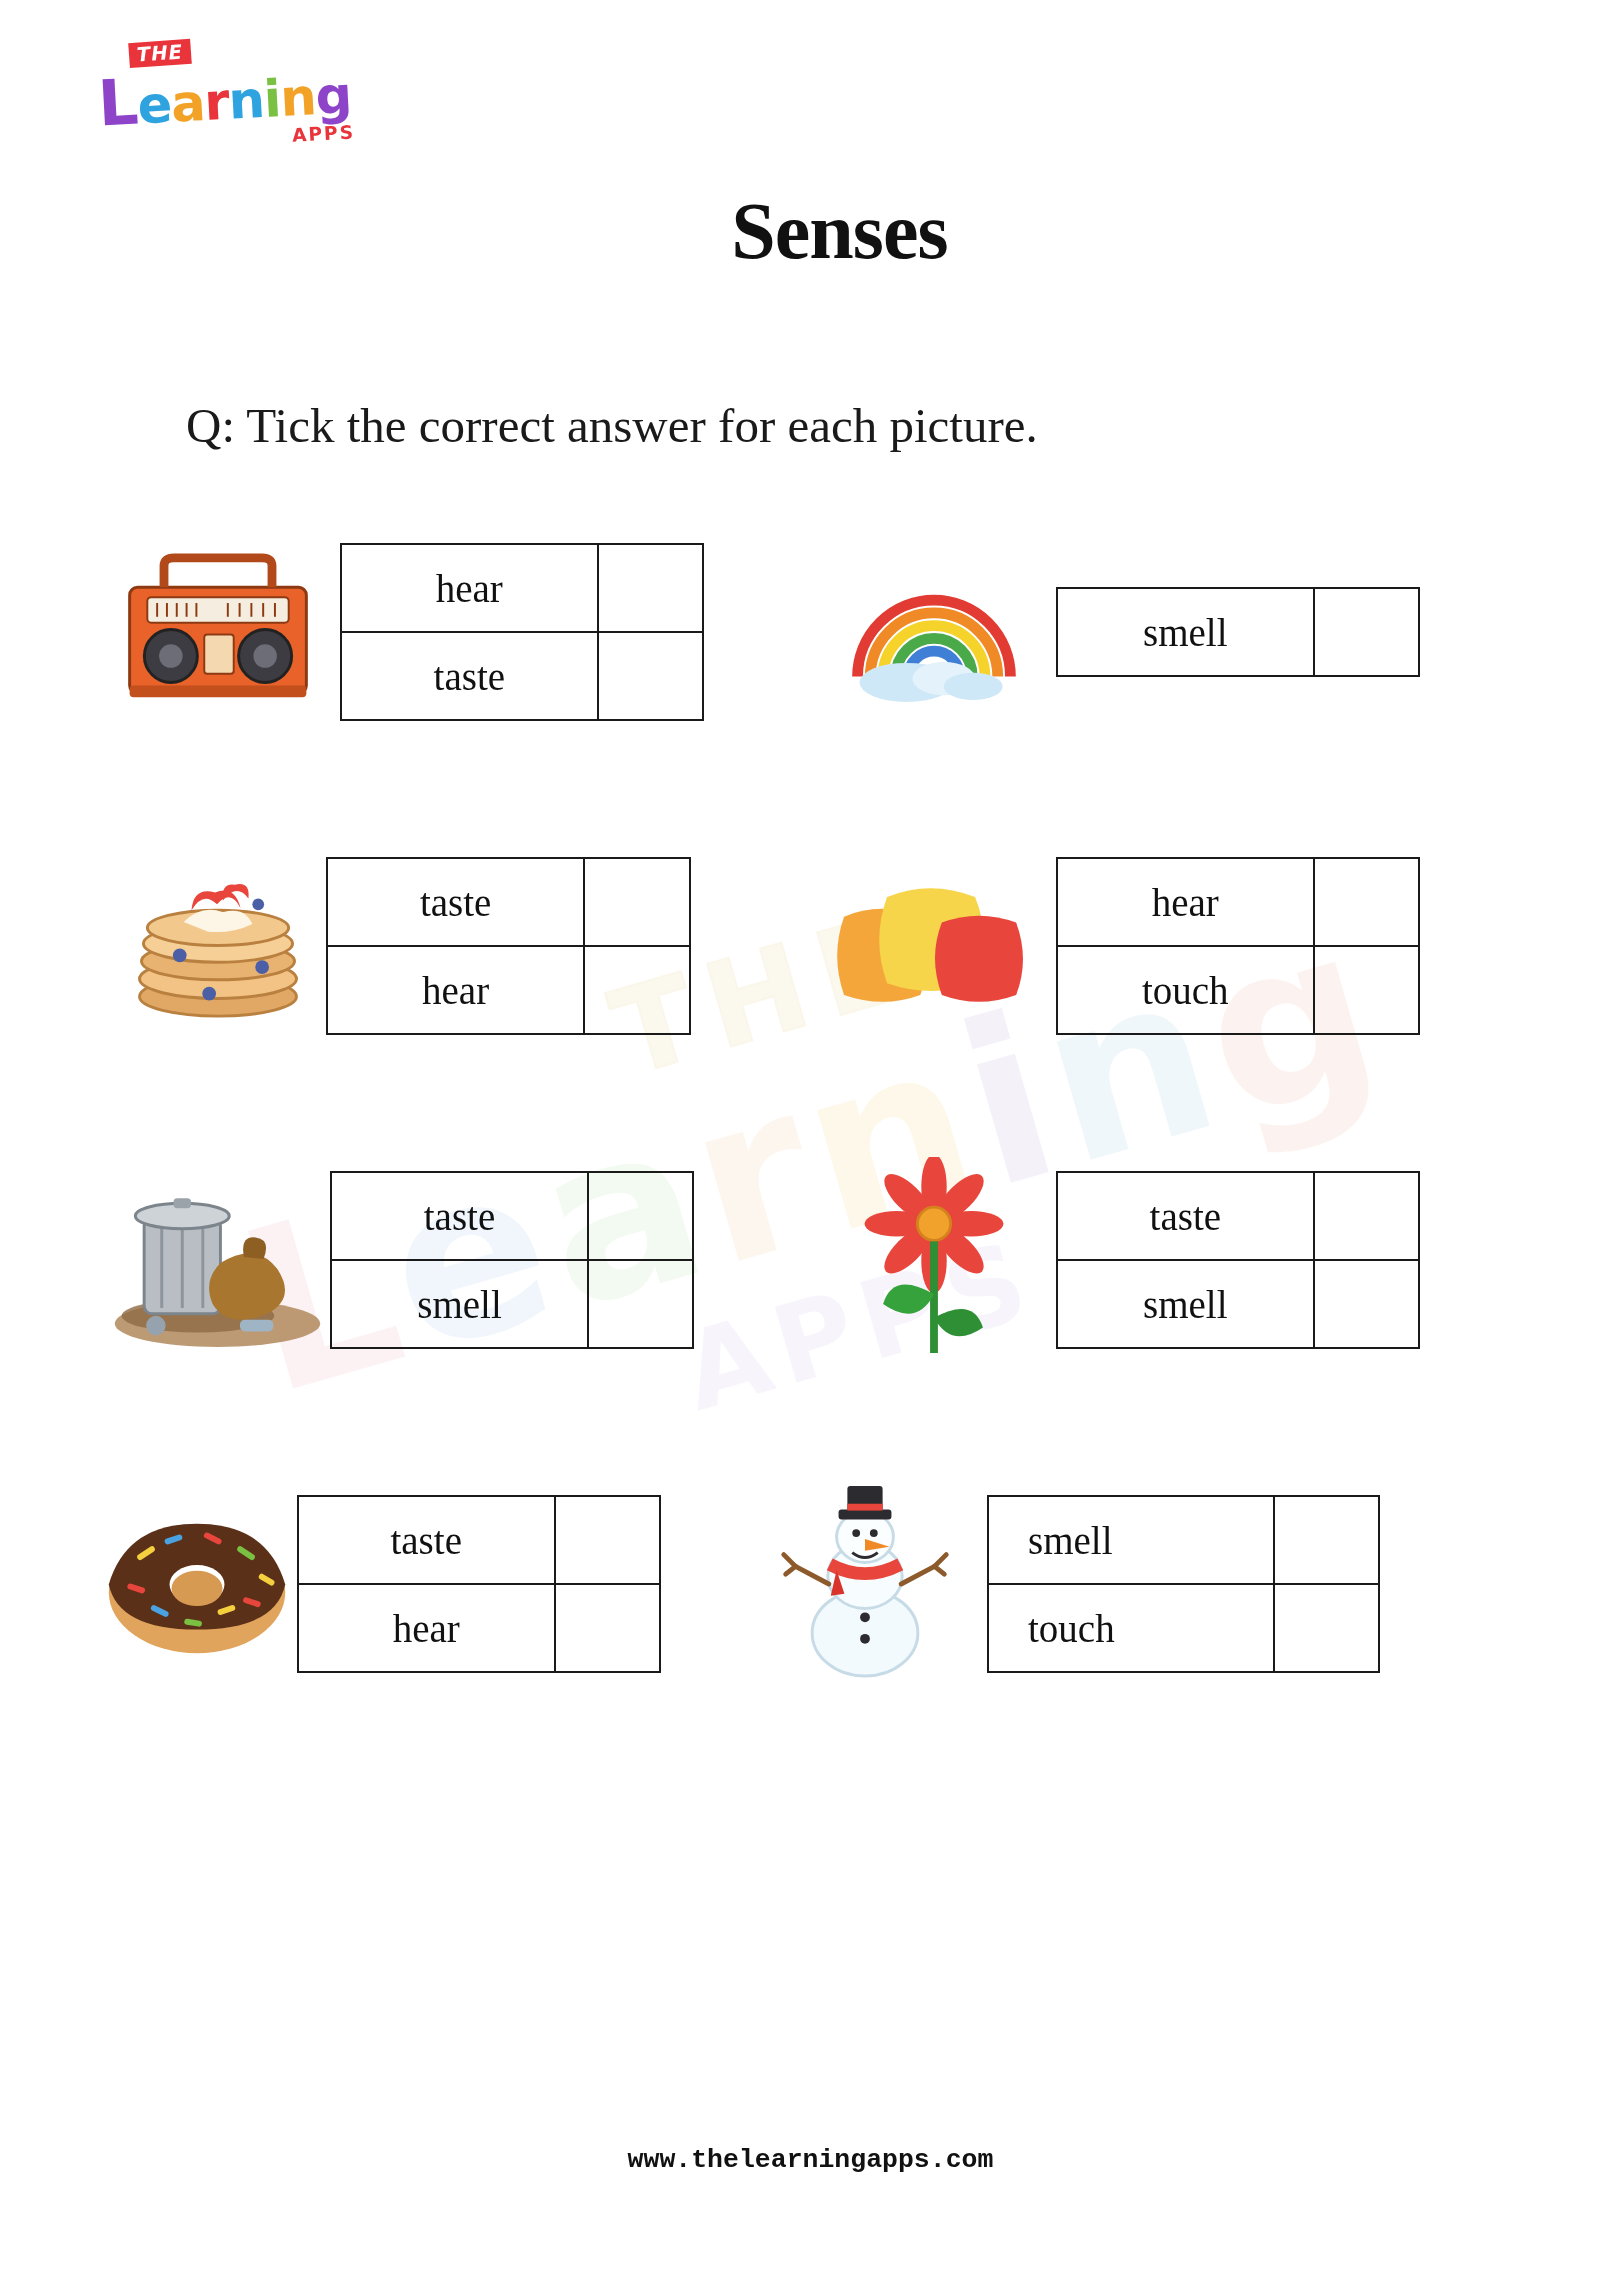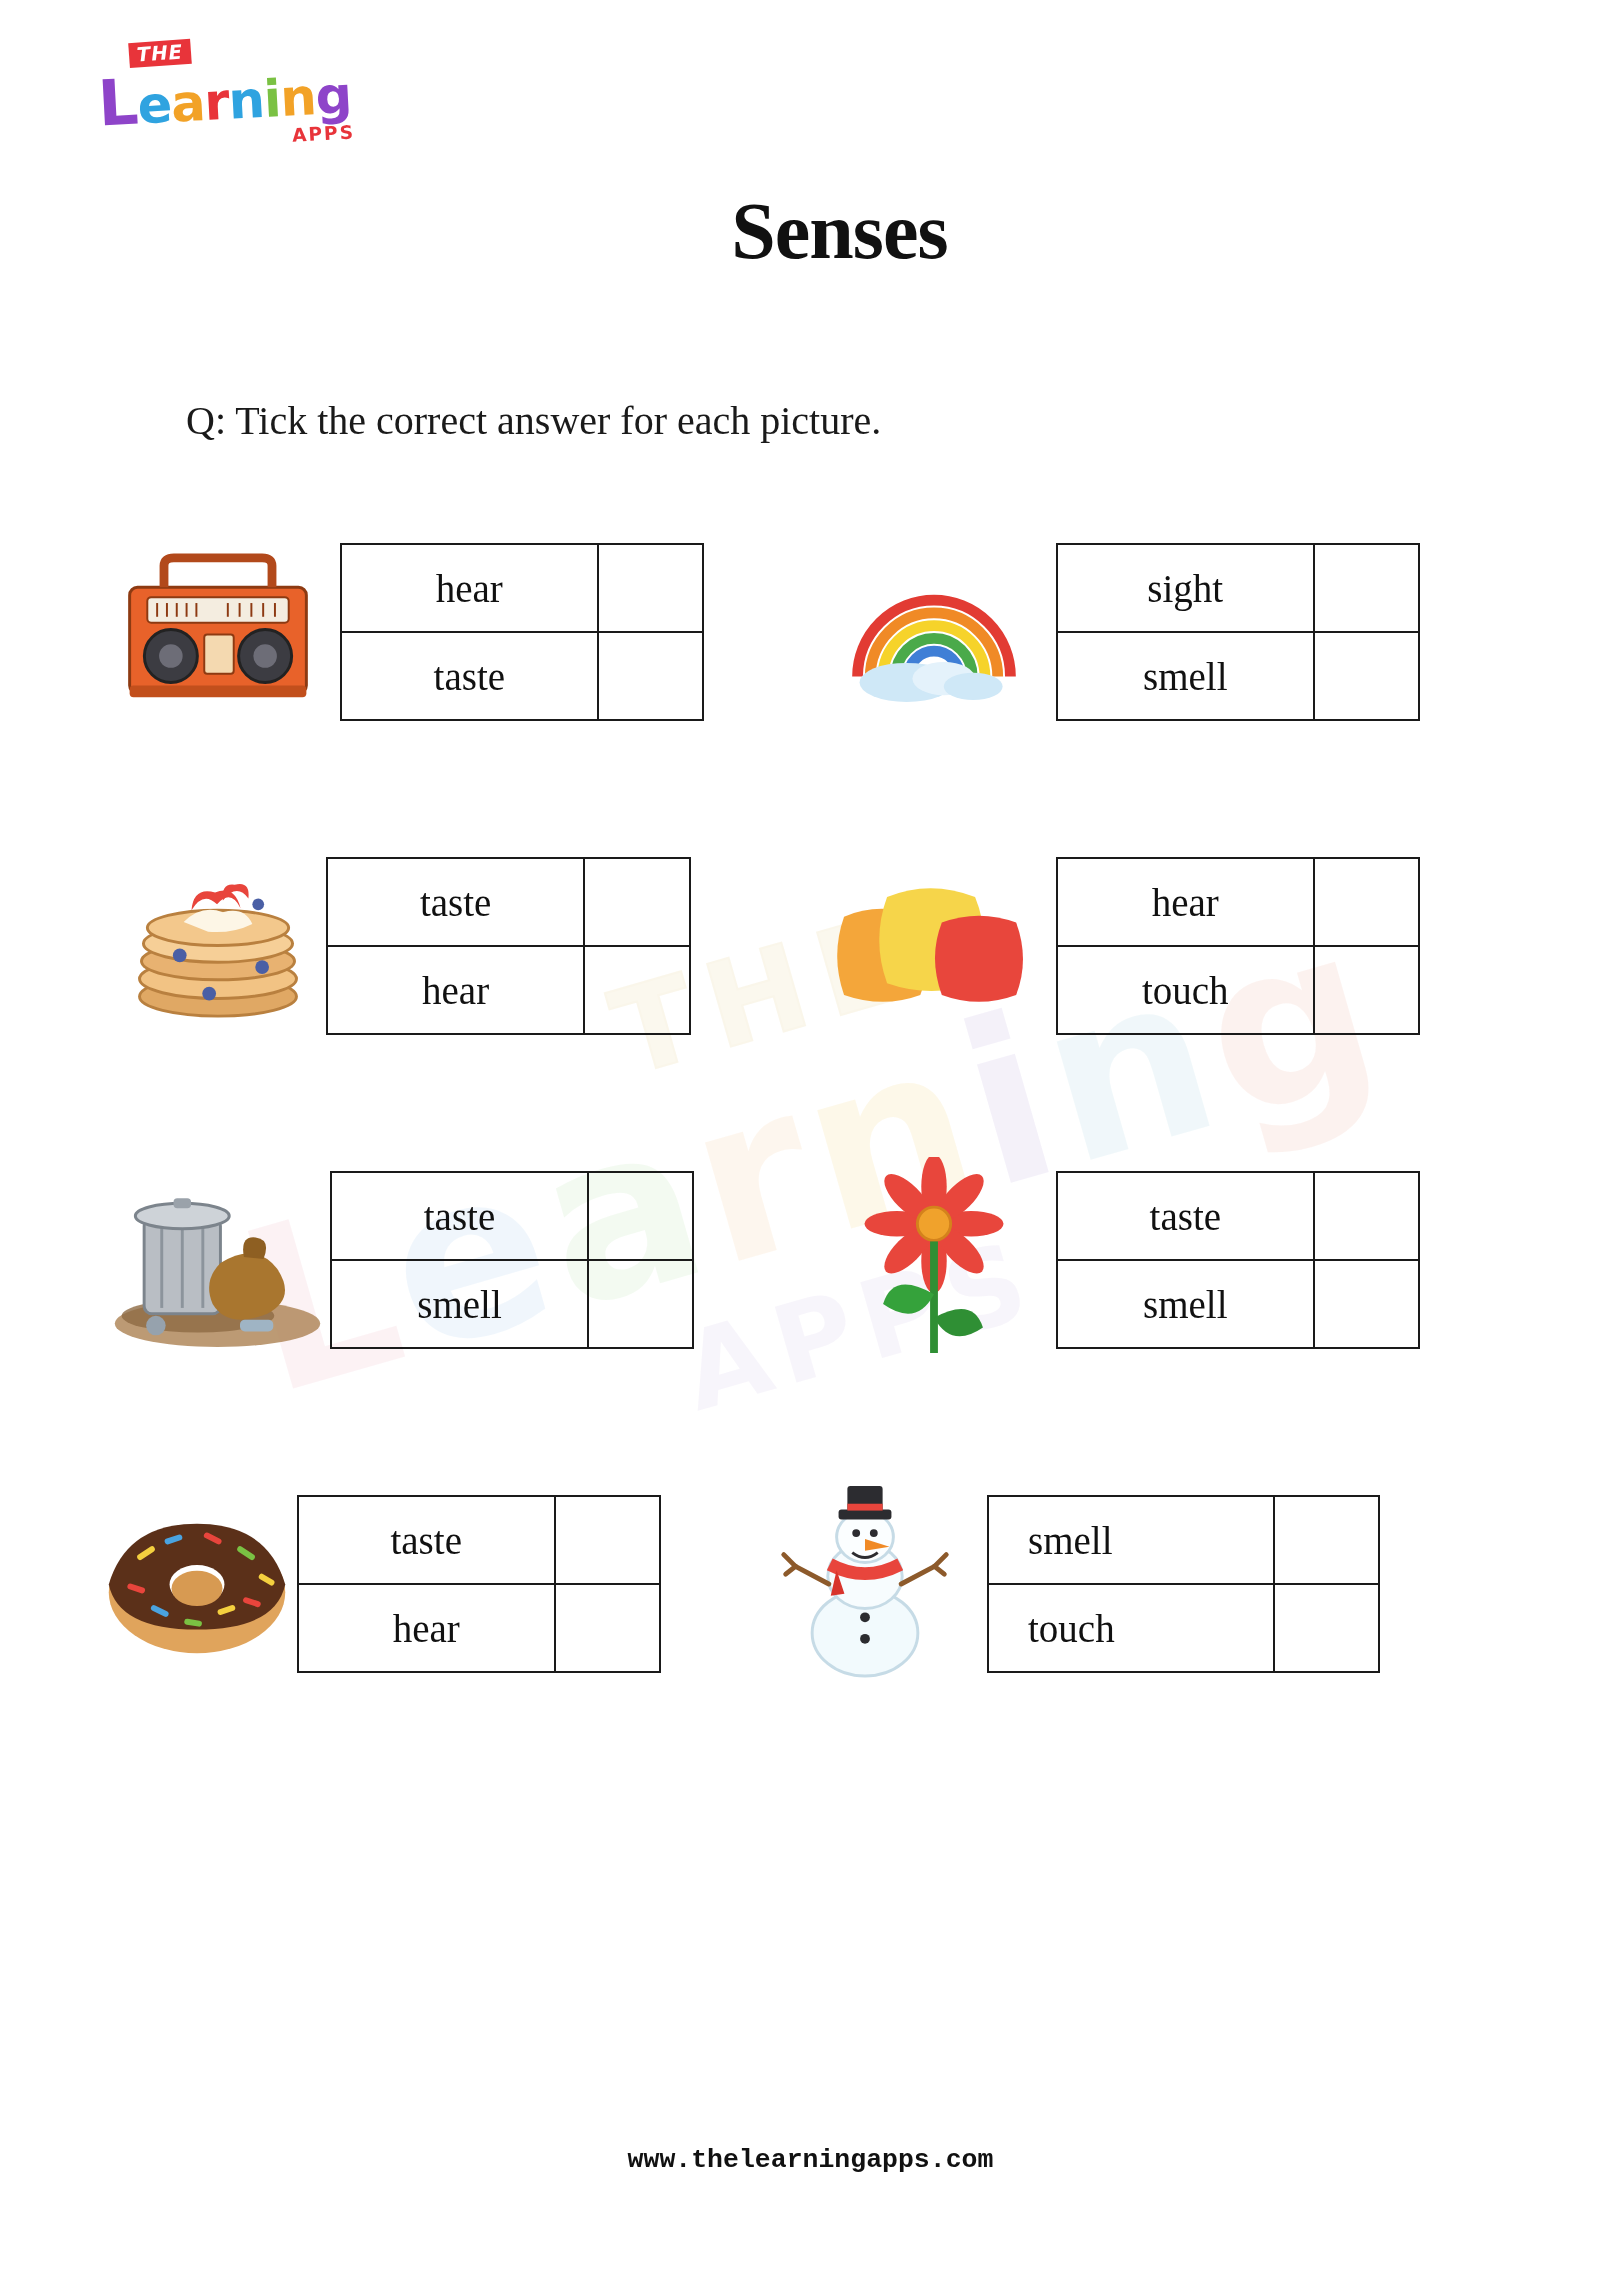--- a/index.html
+++ b/index.html
@@ -122,21 +122,21 @@
     font-weight: bold;
     color: #111111;
     letter-spacing: -1px;
     z-index: 2;
     padding-left: 29px;
   }
   #prompt {
     position: absolute;
     top: 397px;
     left: 186px;
-    font-size: 40px;
+    font-size: 49px;
     color: #1a1a1a;
     z-index: 2;
   }
 
   
   #grid {
     position: absolute;
     top: 529px;
     left: 0;
     width: 100%;
@@ -267,24 +267,20 @@
             <path d="M61 120 A39 39 0 0 1 139 120" stroke="#4aaa4a"></path>
             <path d="M74 120 A26 26 0 0 1 126 120" stroke="#3f7fd6"></path>
           </g>
           <ellipse cx="72" cy="126" rx="48" ry="20" fill="#cfe8f7"></ellipse>
           <ellipse cx="110" cy="122" rx="32" ry="17" fill="#e4f2fb"></ellipse>
           <ellipse cx="140" cy="130" rx="30" ry="14" fill="#cfe8f7"></ellipse>
         </svg>
       </div>
       <table class="opts">
         <tbody>
-            <tr>
-          <td class="label">sight</td>
-          <td class="tick"></td>
-        </tr>
         <tr>
           <td class="label">smell</td>
           <td class="tick"></td>
         </tr>
       </tbody>
         </table>
     </div>
   </div>
 
   <div class="row" style="margin-top:108px;">

